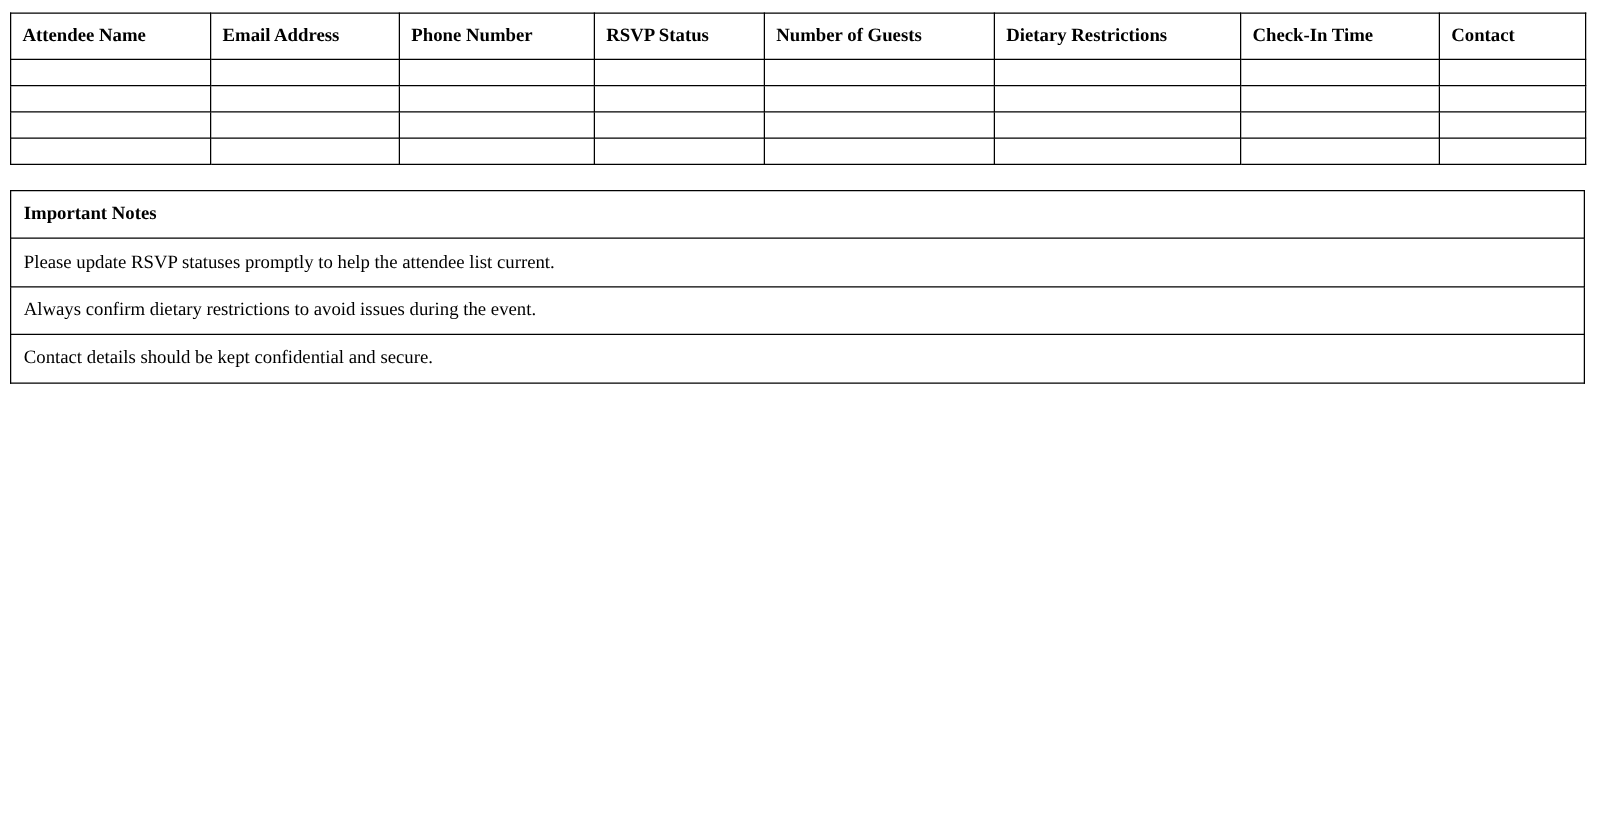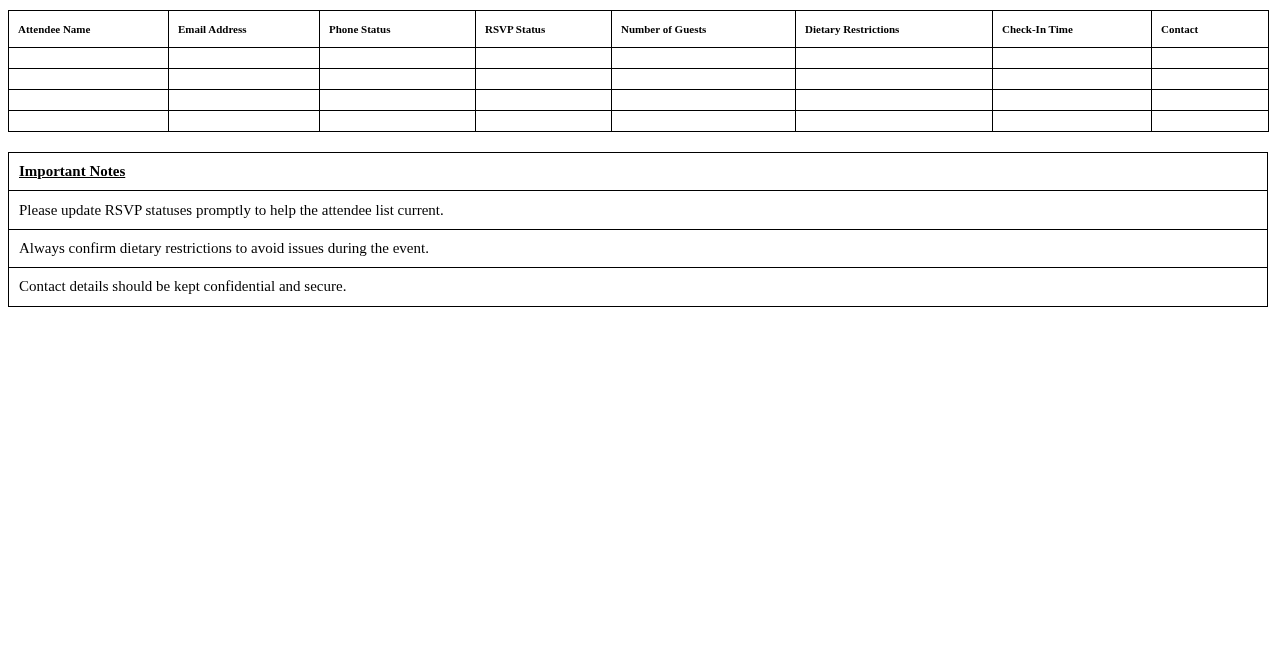--- a/index.html
+++ b/index.html
@@ -21,21 +21,21 @@
     width: 1260px;
   }
   td, th {
     border: 1px solid #000000;
     overflow: hidden;
     white-space: nowrap;
     vertical-align: middle;
   }
   
   .attendee-table th {
-    font-size: 11px;
+    font-size: 15px;
     font-weight: bold;
     text-align: left;
     padding: 0 4px 0 9px;
     height: 36px;
   }
   .attendee-table td {
     height: 20px;
     padding: 0 4px 0 9px;
     font-size: 15px;
   }
@@ -43,21 +43,20 @@
   .notes-table {
     margin-top: 20px;
   }
   .notes-table td {
     height: 37.4px;
     padding: 0 4px 0 10px;
     font-size: 15px;
   }
   .notes-title {
     font-weight: bold;
-    text-decoration: underline;
   }
 </style>
 </head>
 <body>
 
 <div class="page">
 
   <table class="attendee-table">
     <colgroup>
       <col style="width:160px">
@@ -66,21 +65,21 @@
         <col style="width:136px">
       <col style="width:184px">
         <col style="width:197px">
         <col style="width:159px">
         <col style="width:117px">
     </colgroup>
     <tbody>
         <tr>
       <th>Attendee Name</th>
       <th>Email Address</th>
-      <th>Phone Status</th>
+      <th>Phone Number</th>
       <th>RSVP Status</th>
       <th>Number of Guests</th>
       <th>Dietary Restrictions</th>
       <th>Check-In Time</th>
       <th>Contact</th>
     </tr>
     <tr>
       <td></td>
           <td></td>
       <td></td>

